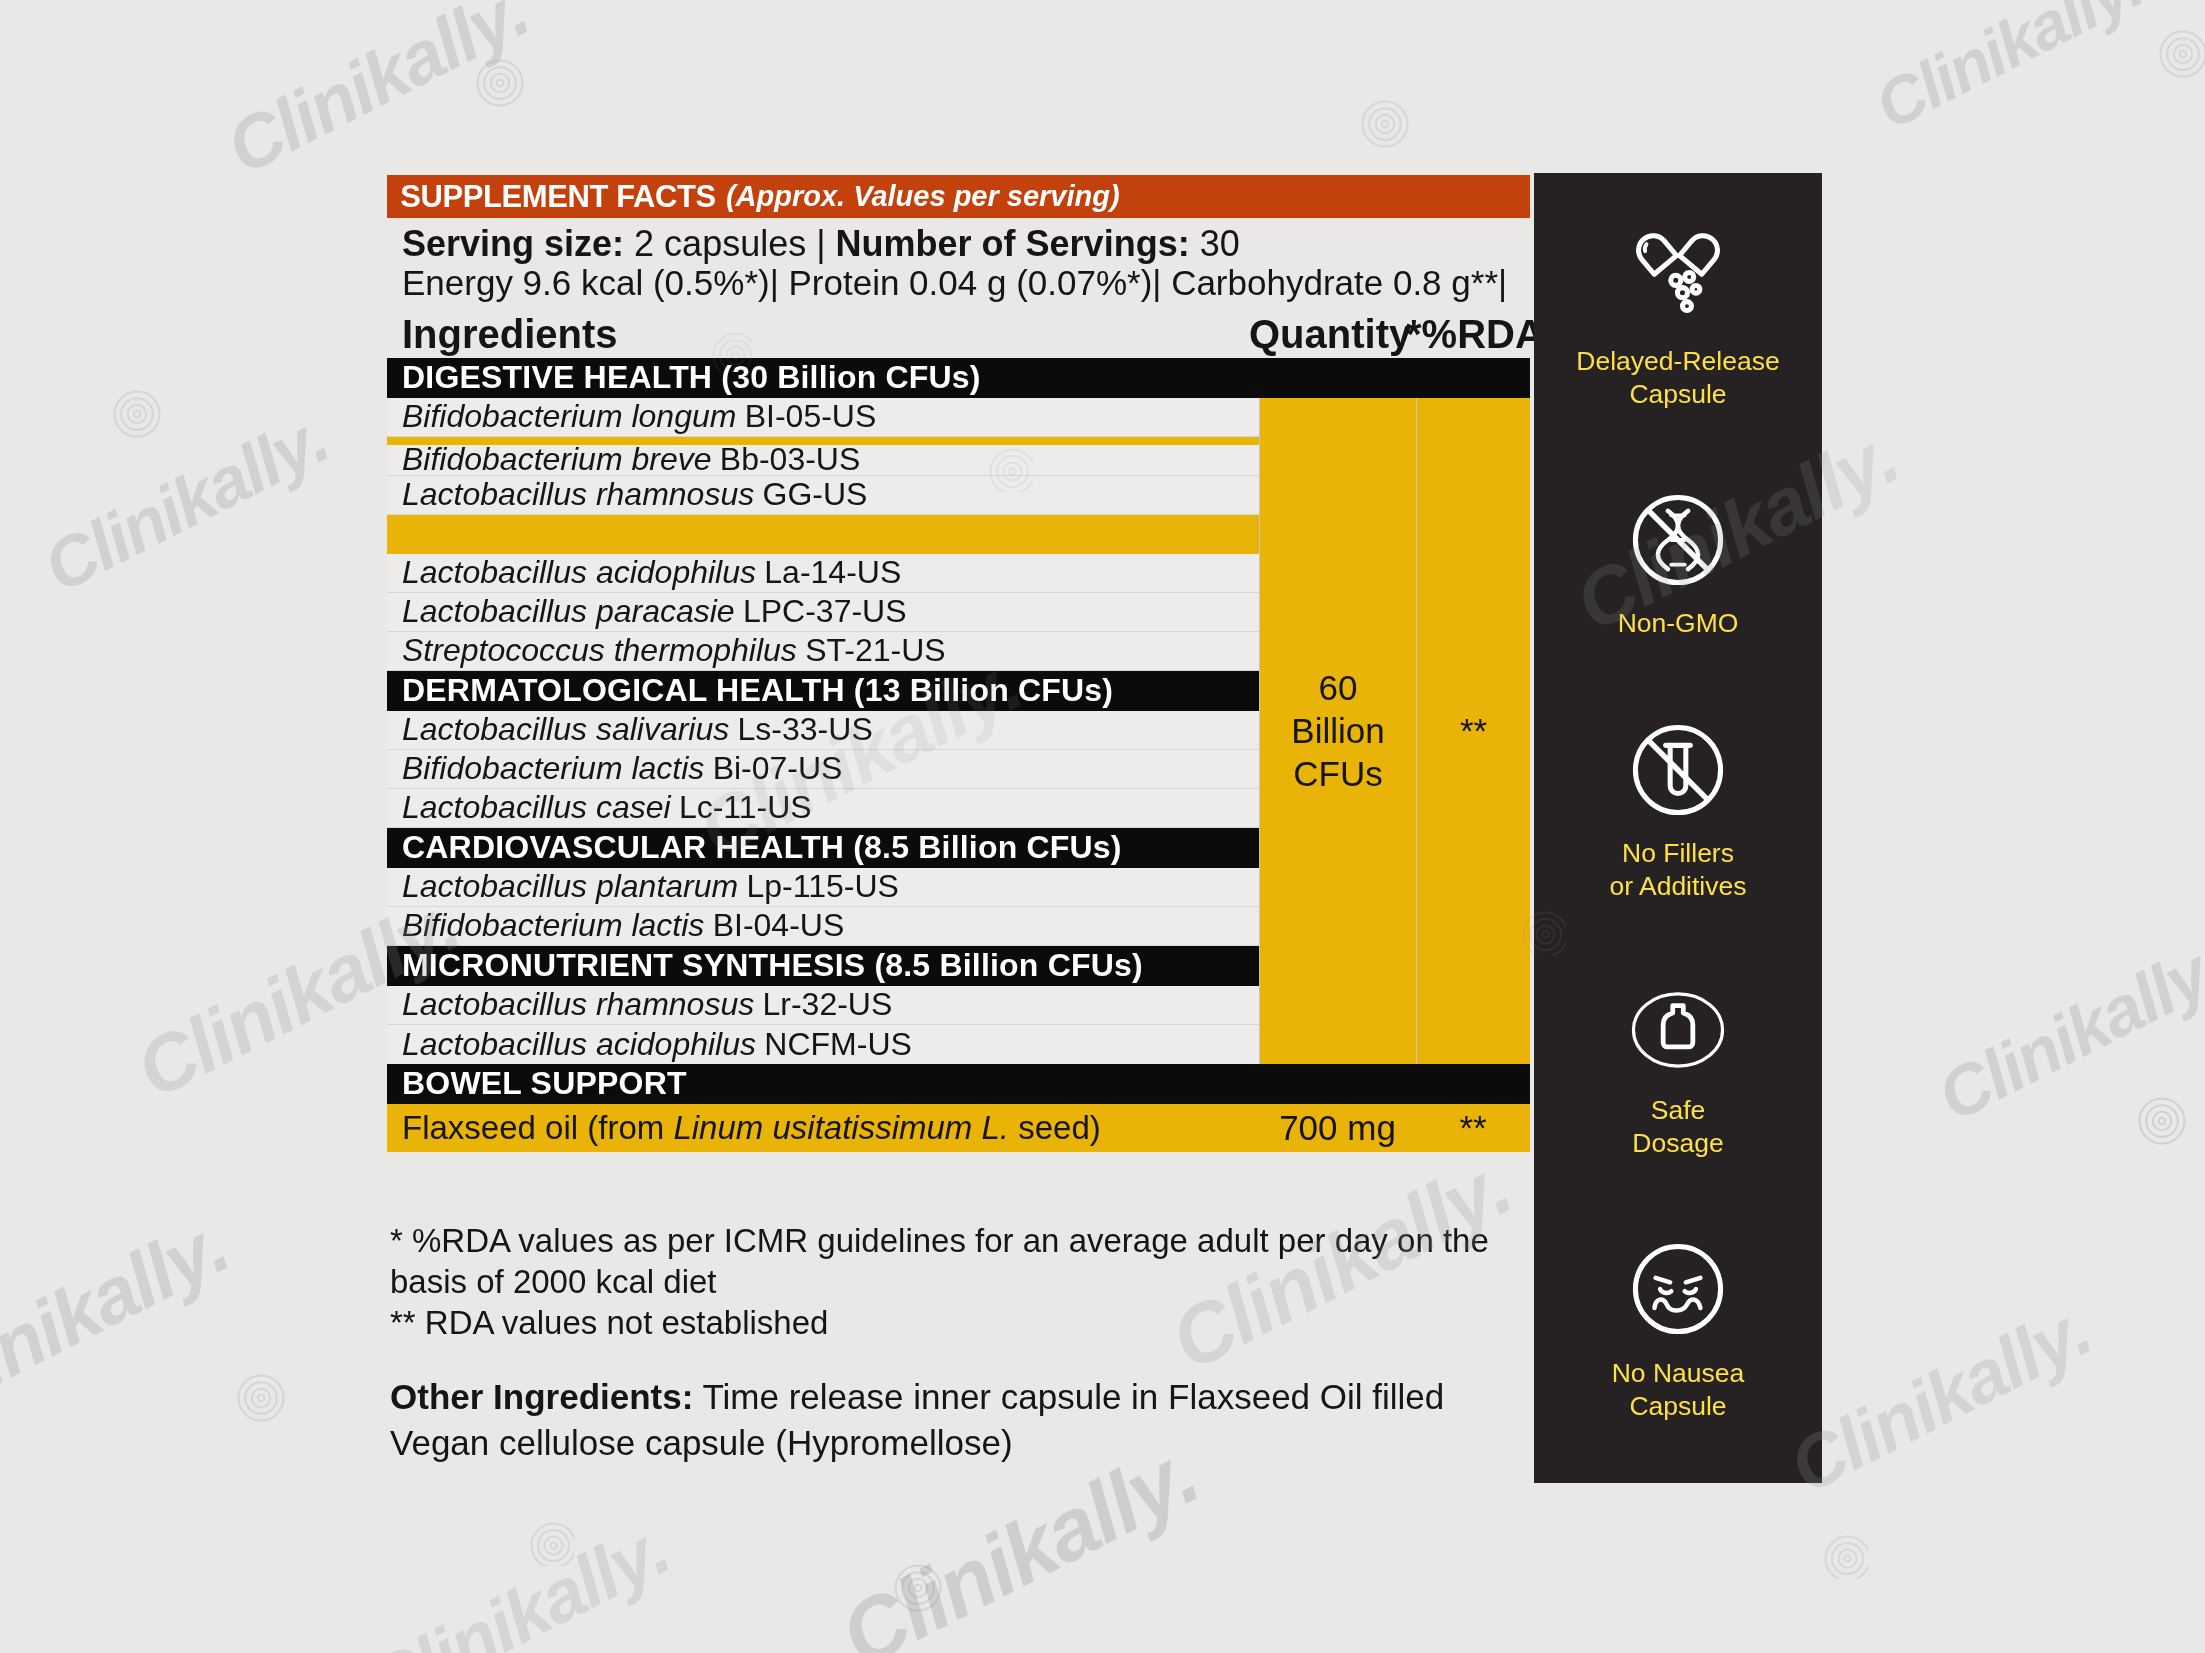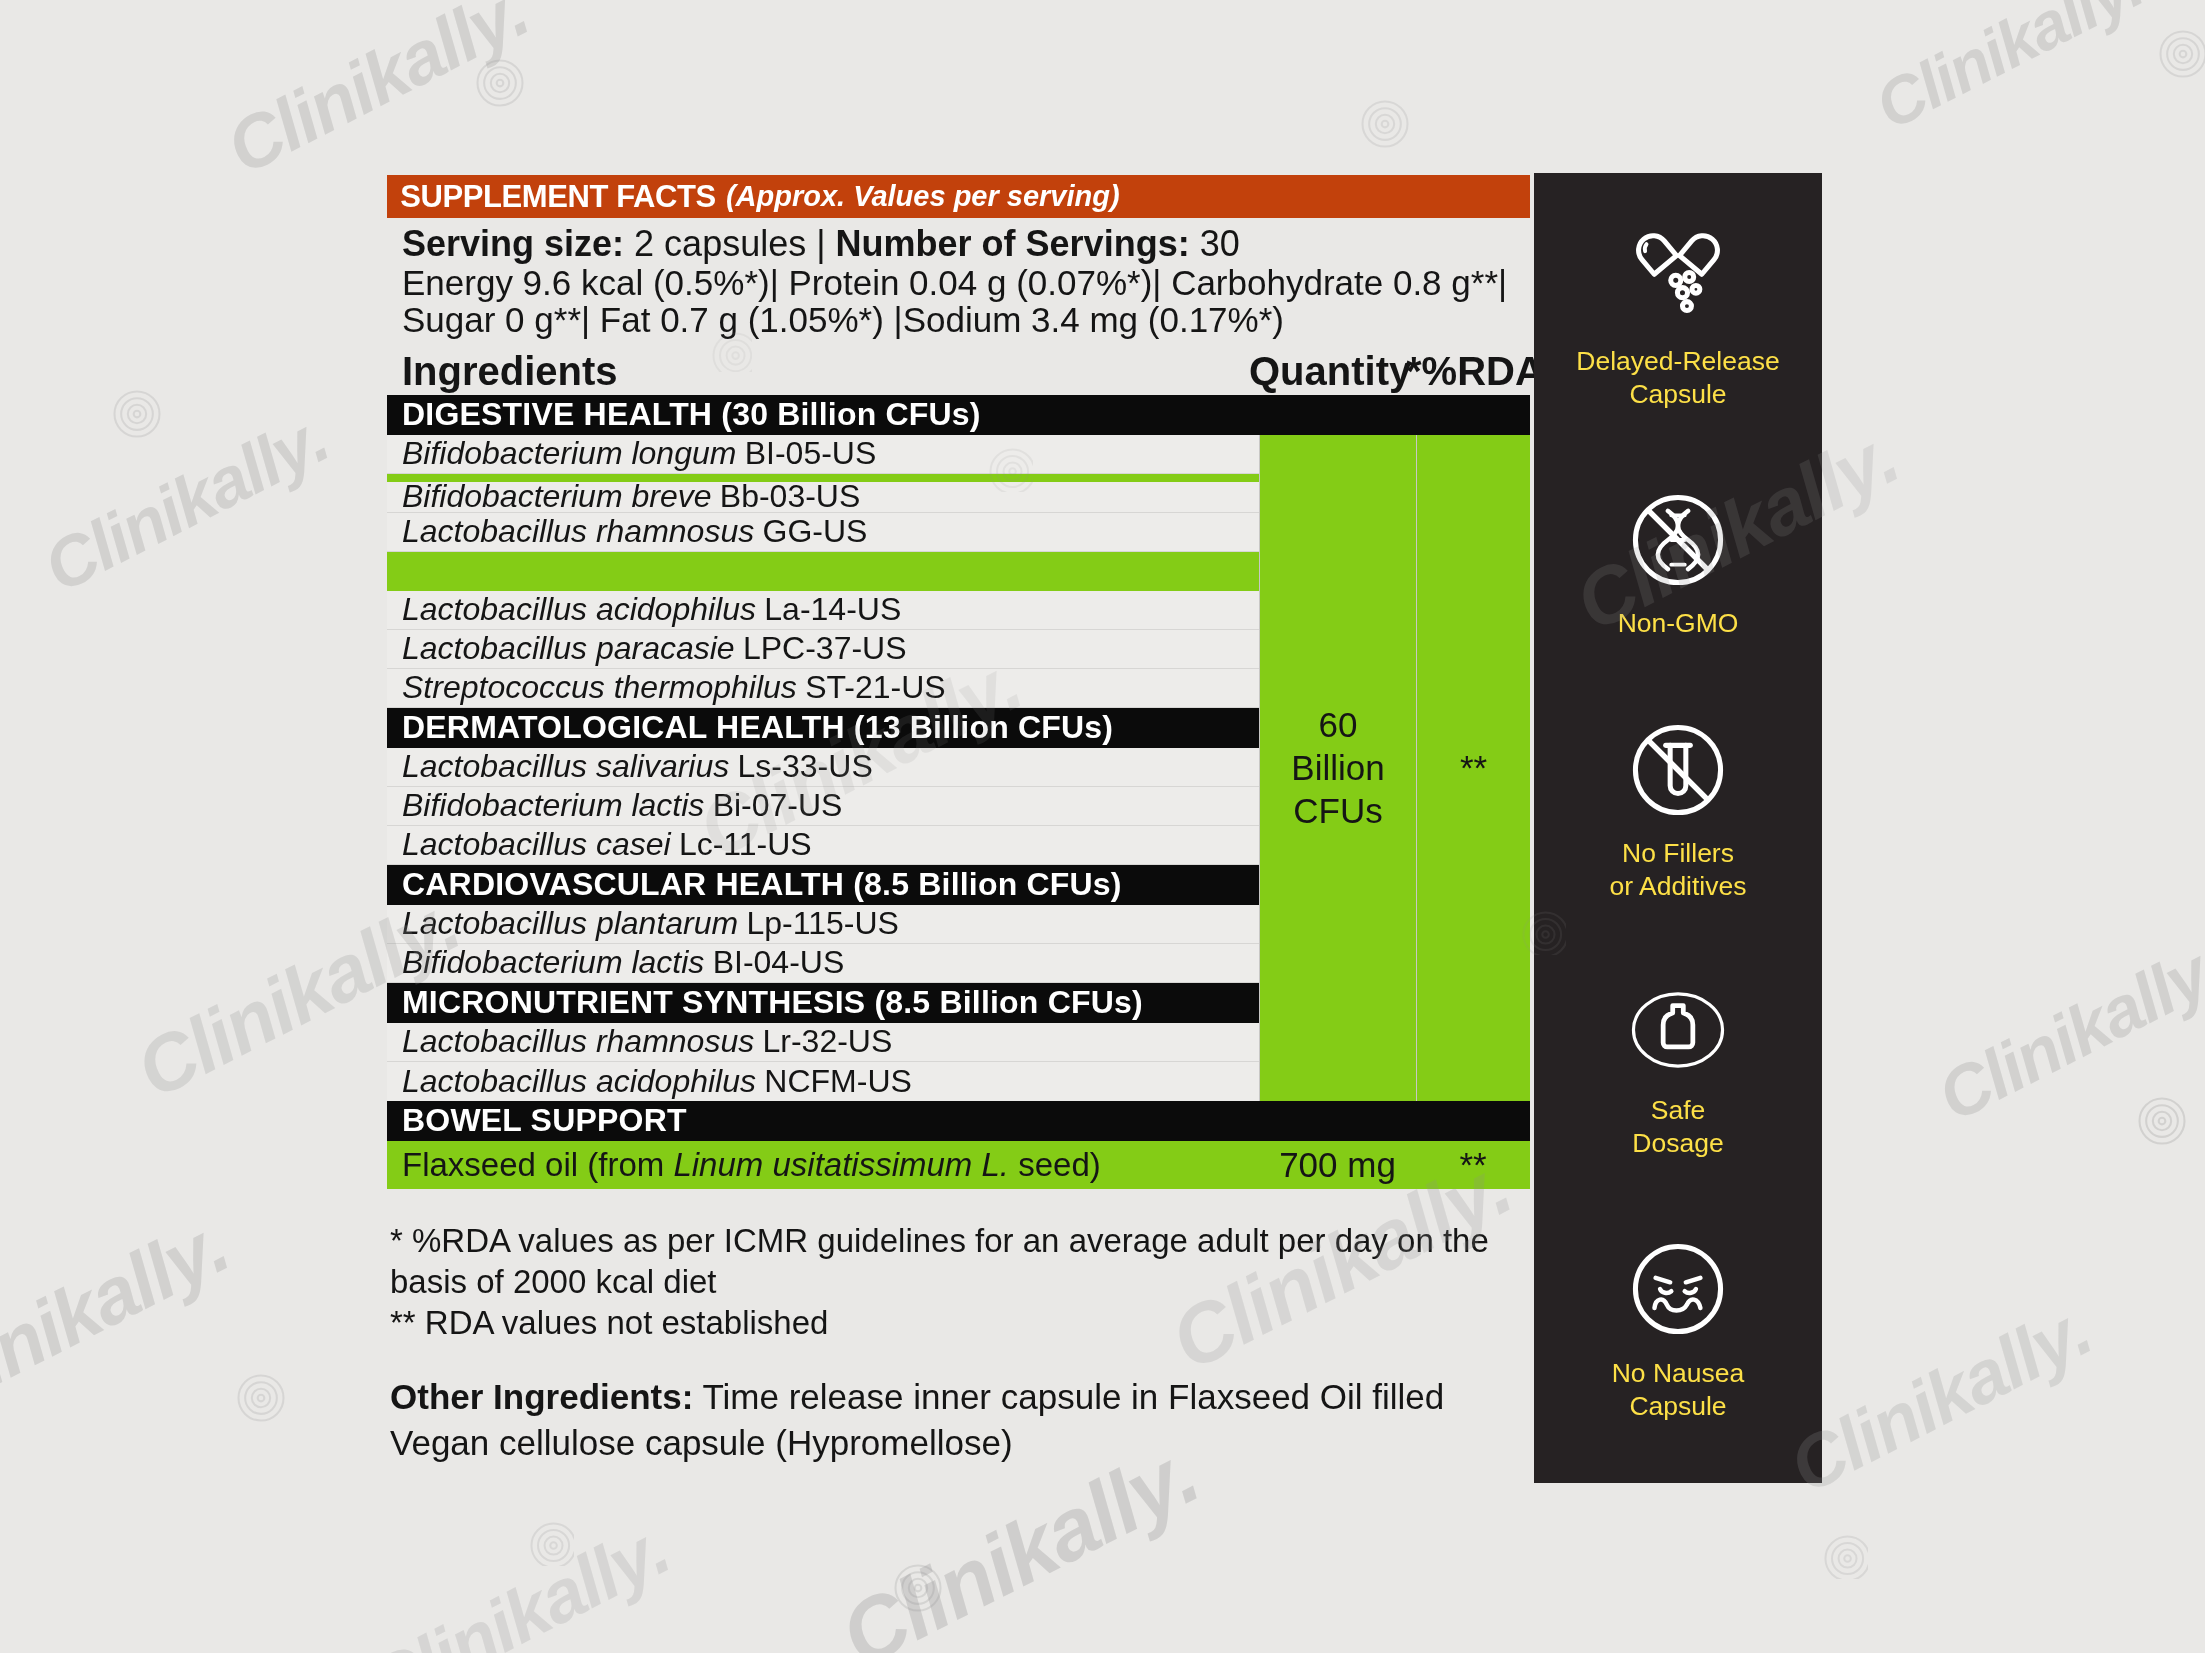--- a/index.html
+++ b/index.html
@@ -37,21 +37,21 @@
     margin:11.6px 0 1.7px 0;display:flex;align-items:baseline;
     font-weight:bold;font-size:40px;line-height:43px;padding-left:15px;box-sizing:border-box;
   }
   .sf-colheader .c1{flex:1;}
   .sf-colheader .c2{width:157px;text-align:center;}
   .sf-colheader .c3{width:114px;padding-right:10px;}
   .sf-grid{
     display:grid;
     grid-template-columns:872px 157px 114px;
     grid-template-rows:40px repeat(7,39px) 40px repeat(3,39px) 40px repeat(2,39px) 40px repeat(2,39px) 40px 48px;
-    background:#84cc16;
+    background:#eab308;
   }
   .sec-bar{
     background:#0b0b0b;color:#ffffff;font-weight:bold;font-size:32px;
     display:flex;align-items:center;padding-left:15px;letter-spacing:0.2px;box-sizing:border-box;
   }
   .full{grid-column:1 / -1;}
   .col1{grid-column:1;}
   .row-cell{
     grid-column:1;display:flex;align-items:center;padding-left:15px;box-sizing:border-box;
     font-size:32px;border-bottom:1.7px solid #d7d6d4;background:#edecea;
@@ -170,21 +170,20 @@
     <span class="sf-title">SUPPLEMENT FACTS</span>
     <span class="sf-title-note">(Approx. Values per serving)</span>
   </div>
 
   <div class="sf-serving">
     <b>Serving size:</b><span> 2 capsules </span><span>| </span><b>Number of Servings:</b><span> 30</span>
   </div>
 
   <div class="sf-nutrition">
     <div>Energy 9.6 kcal (0.5%*)| Protein 0.04 g (0.07%*)| Carbohydrate 0.8 g**|</div>
-    <div>Sugar 0 g**| Fat 0.7 g (1.05%*) |Sodium 3.4 mg (0.17%*)</div>
   </div>
 
   <div class="sf-colheader">
     <span class="c1">Ingredients</span>
     <span class="c2">Quantity</span>
     <span class="c3">*%RDA</span>
   </div>
 
   <div class="sf-grid">
     <div class="sec-bar full" style="grid-row:1;">DIGESTIVE HEALTH (30 Billion CFUs)</div>

